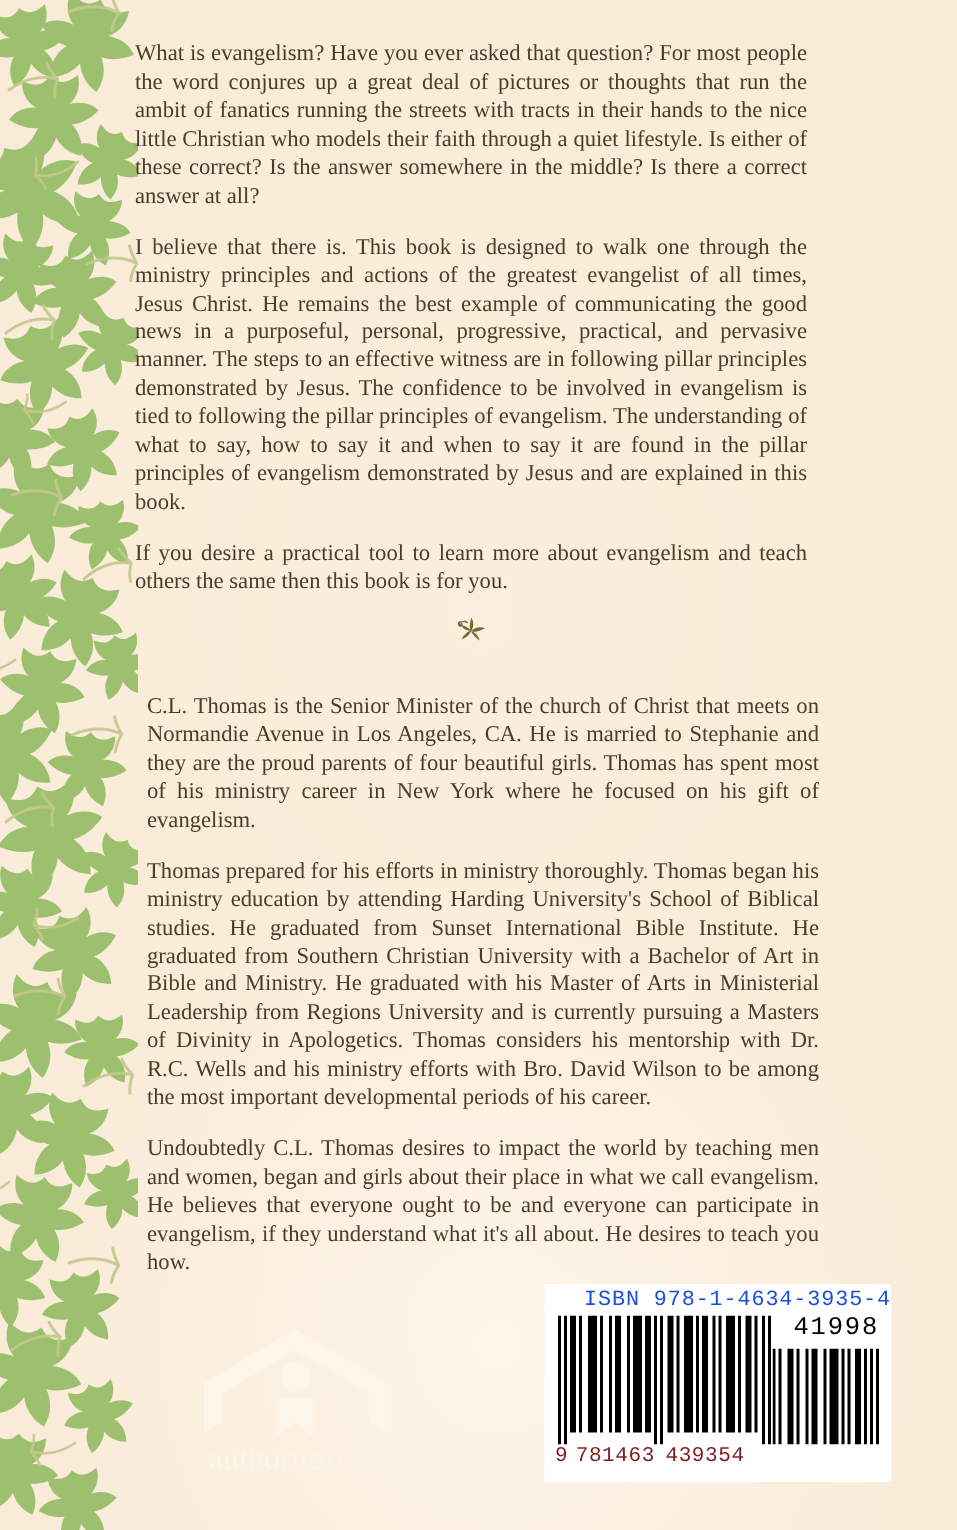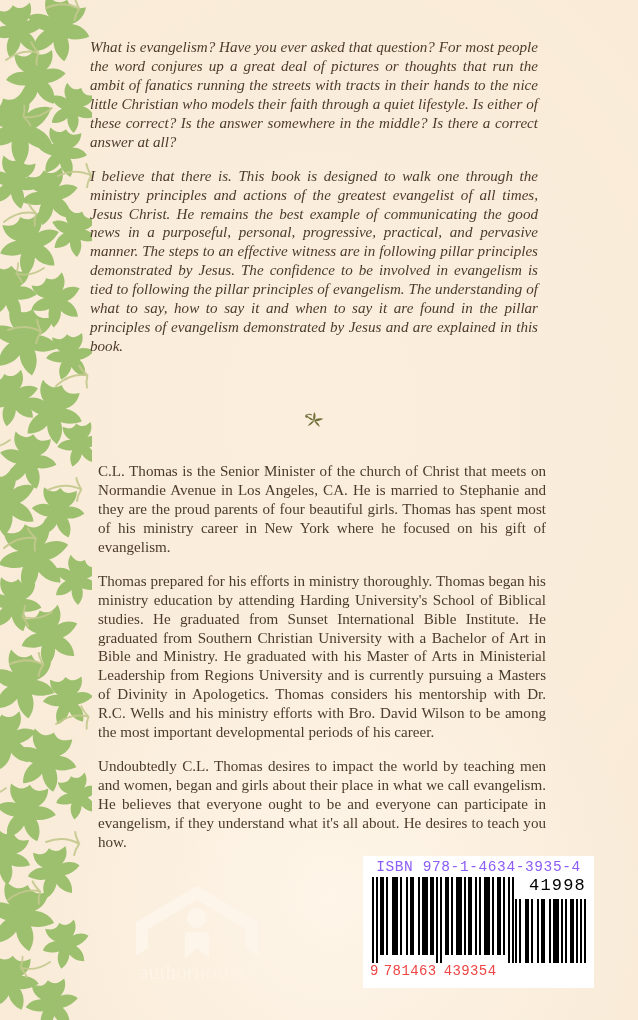--- a/index.html
+++ b/index.html
@@ -30,24 +30,23 @@
     position: absolute;
     left: 0; top: 0;
     width: 92px;
     height: 1020px;
   }
 
   
   #content {
     position: absolute;
     left: 90px;
-    top: 38px;
+    top: 27px;
     width: 448px;
     color: #4c3b2a;
-    font-style: italic;
   }
   .para {
     margin: 0 0 15px 0;
     font-size: 15.1px;
     line-height: 1.255;
     text-align: justify;
     color: #4c3b2a;
     letter-spacing: 0.0px;
     -webkit-font-smoothing: antialiased;
   }
@@ -102,25 +101,25 @@
     top: 856px;
     width: 231px;
     height: 132px;
     background: #ffffff;
     box-sizing: border-box;
   }
   #isbn-line {
     position: absolute;
     left: 0; top: 3px;
     width: 231px;
-    text-align: center;
+    text-align: right;
     font-family: "Liberation Mono", "DejaVu Sans Mono", monospace;
     font-size: 14.5px;
     letter-spacing: 0.6px;
-    color: #8b5cf6;
+    color: #1d4ed8;
     white-space: nowrap;
   }
   #price-code {
     position: absolute;
     right: 8px;
     top: 20px;
     font-family: "Liberation Mono", "DejaVu Sans Mono", monospace;
     font-size: 17px;
     letter-spacing: 1.2px;
     color: #000;
@@ -129,21 +128,21 @@
   #ean-main-bars { left: 9px; top: 21px; }
   #addon-bars    { left: 152px; top: 43px; }
   #ean-digits {
     position: absolute;
     left: 7px;
     top: 107px;
     width: 146px;
     font-family: "Liberation Mono", "DejaVu Sans Mono", monospace;
     font-size: 14px;
     letter-spacing: 0.4px;
-    color: #ef4444;
+    color: #7f1d1d;
     white-space: nowrap;
   }
   #ean-digits .lead { margin-right: 5px; }
   #ean-digits .grp  { margin-right: 7px; }
 </style>
 </head>
 <body>
 
 <div id="page">
 
@@ -226,20 +225,21 @@
       <use href="#tendril" transform="translate(6,788) rotate(172) scale(0.85)"></use>
       <use href="#tendril" transform="translate(46,842) rotate(10)"></use>
       <use href="#tendril" transform="translate(8,900) rotate(-8)"></use>
       <use href="#tendril" transform="translate(50,962) rotate(176) scale(0.9)"></use>
     </g>
   </svg>
 
   <div id="content">
     <p class="para">What is evangelism? Have you ever asked that question? For most people the word conjures up a great deal of pictures or thoughts that run the ambit of fanatics running the streets with tracts in their hands to the nice little Christian who models their faith through a quiet lifestyle. Is either of these correct? Is the answer somewhere in the middle? Is there a correct answer at all?</p>
     <p class="para">I believe that there is. This book is designed to walk one through the ministry principles and actions of the greatest evangelist of all times, Jesus Christ. He remains the best example of communicating the good news in a purposeful, personal, progressive, practical, and pervasive manner. The steps to an effective witness are in following pillar principles demonstrated by Jesus. The confidence to be involved in evangelism is tied to following the pillar principles of evangelism. The understanding of what to say, how to say it and when to say it are found in the pillar principles of evangelism demonstrated by Jesus and are explained in this book.</p>
+    <p class="para last-of-block">If you desire a practical tool to learn more about evangelism and teach others the same then this book is for you.</p>
   </div>
 
   <div id="ornament">
     <svg width="26" height="26" viewBox="0 0 26 26" xmlns="http://www.w3.org/2000/svg" aria-hidden="true">
       <g fill="#6f6e38">
         <path d="M13.2,12.6 C15.5,10.2 19.2,9.6 22.4,10.8 C19.9,12.1 17.6,13.0 14.9,13.3 Z"></path>
         <path d="M13.2,12.6 C14.9,9.9 15.0,6.6 13.3,3.9 C12.2,6.6 12.0,9.6 12.4,12.4 Z"></path>
         <path d="M13.2,12.6 C16.0,13.6 18.1,16.0 18.8,19.0 C16.4,17.6 14.6,15.5 13.4,13.3 Z"></path>
         <path d="M13.2,12.6 C12.0,15.3 9.6,17.3 6.7,18.1 C8.0,15.6 10.0,13.7 12.3,12.7 Z"></path>
         <path d="M13.2,12.6 C10.4,12.7 7.8,11.2 6.3,8.8 C9.0,9.1 11.3,10.4 12.8,12.2 Z"></path>

